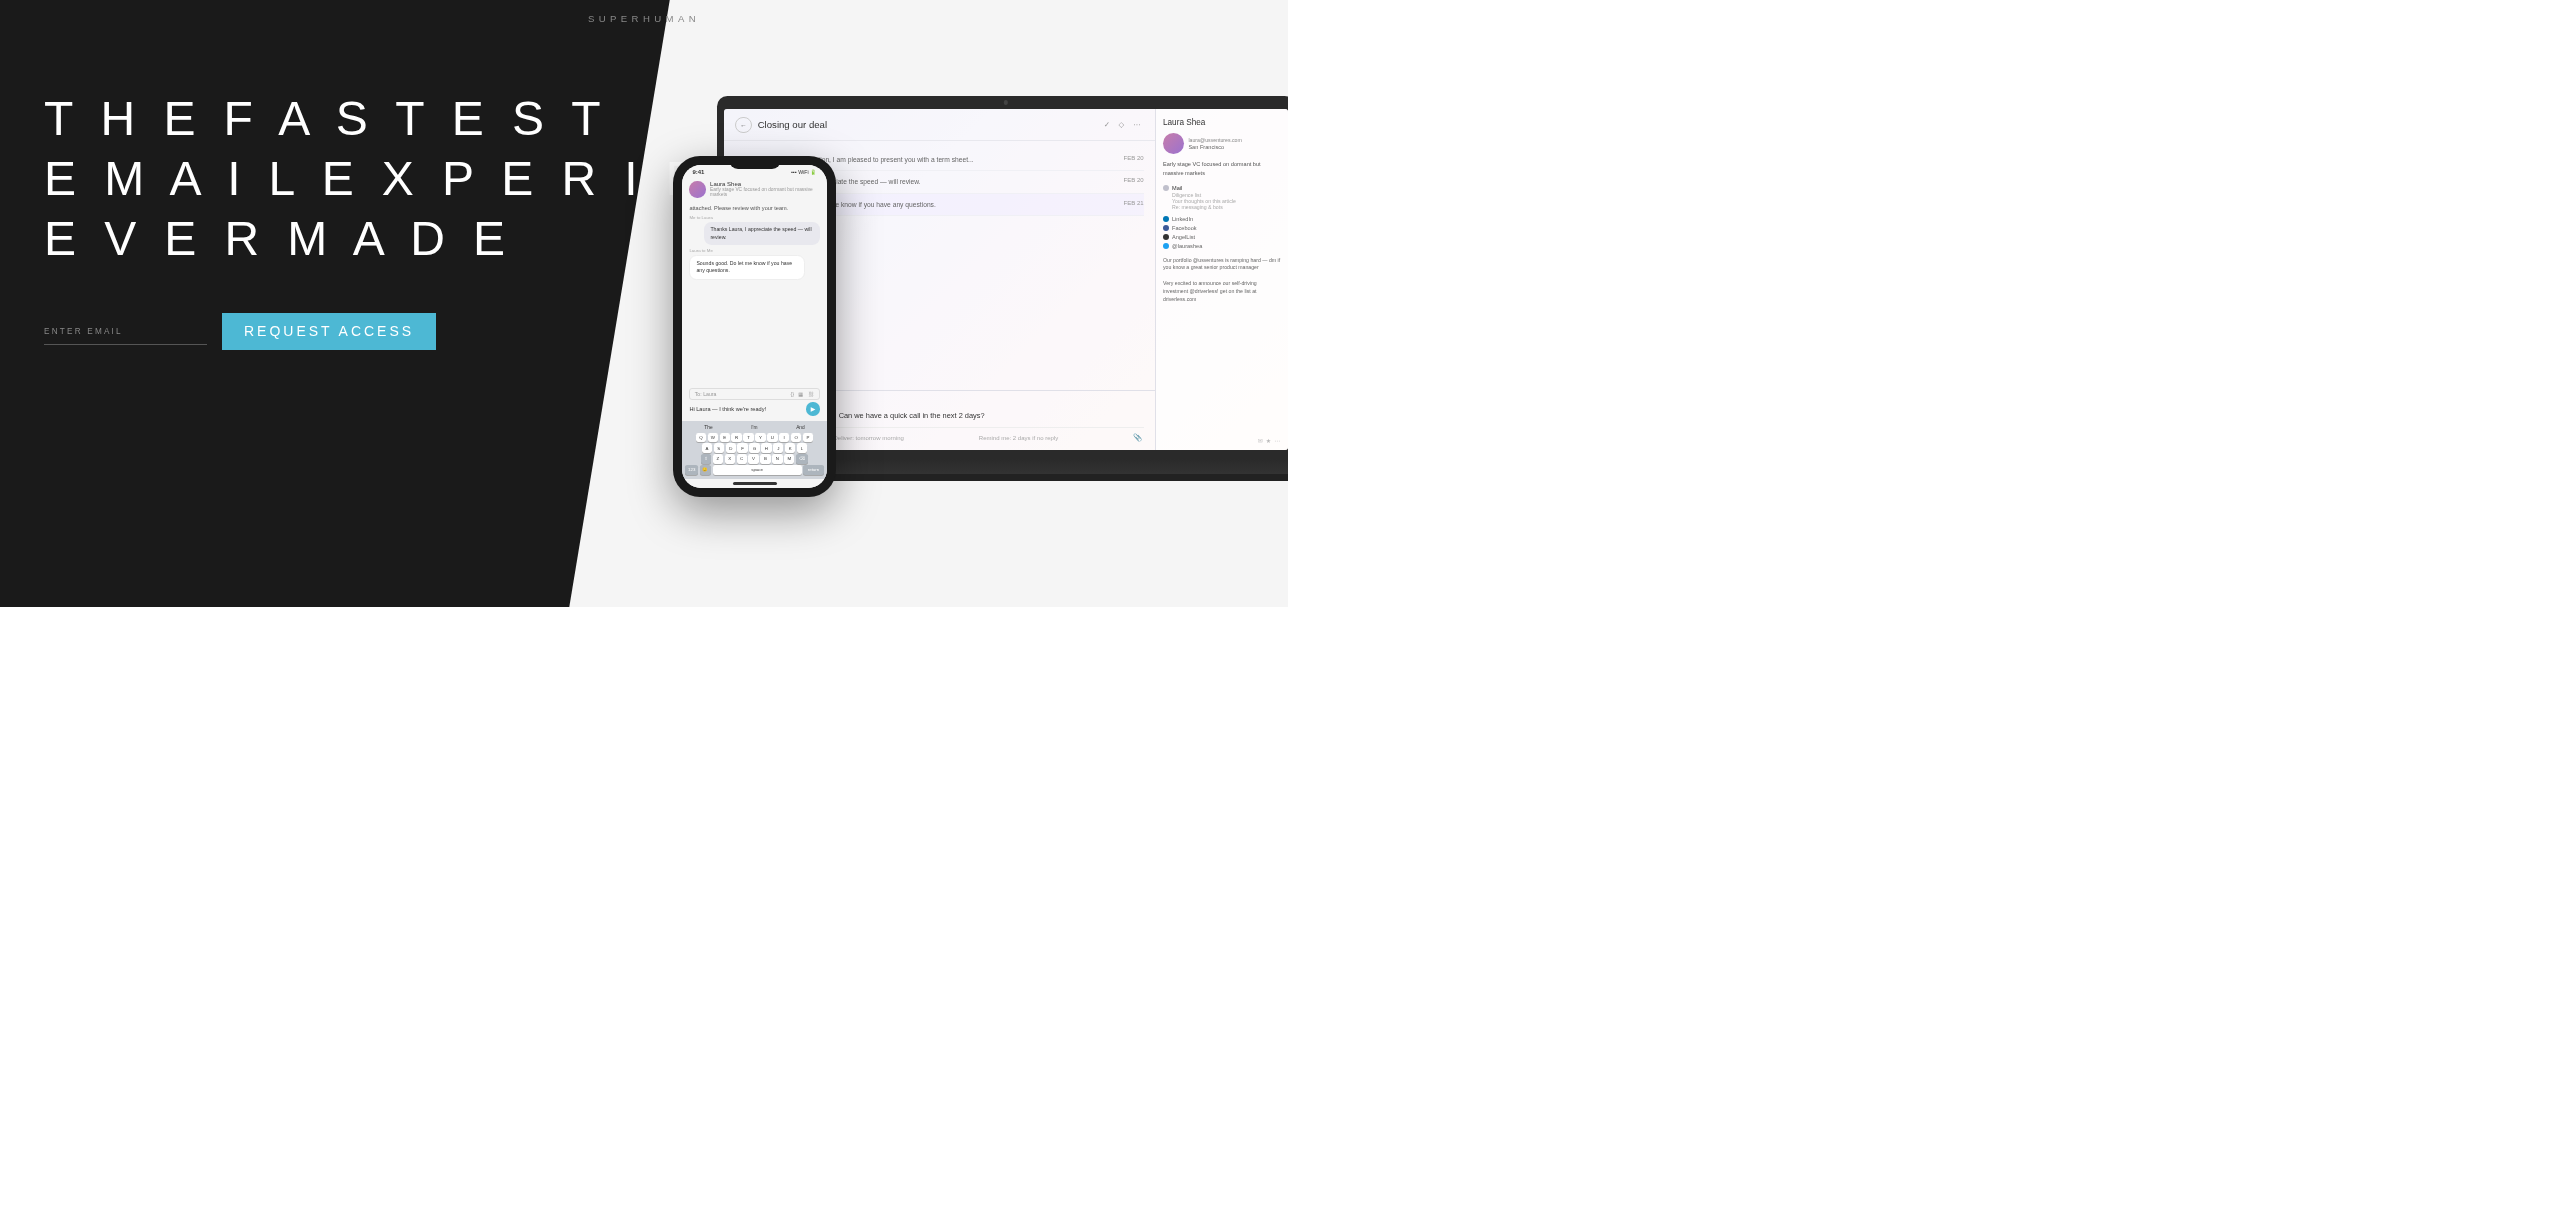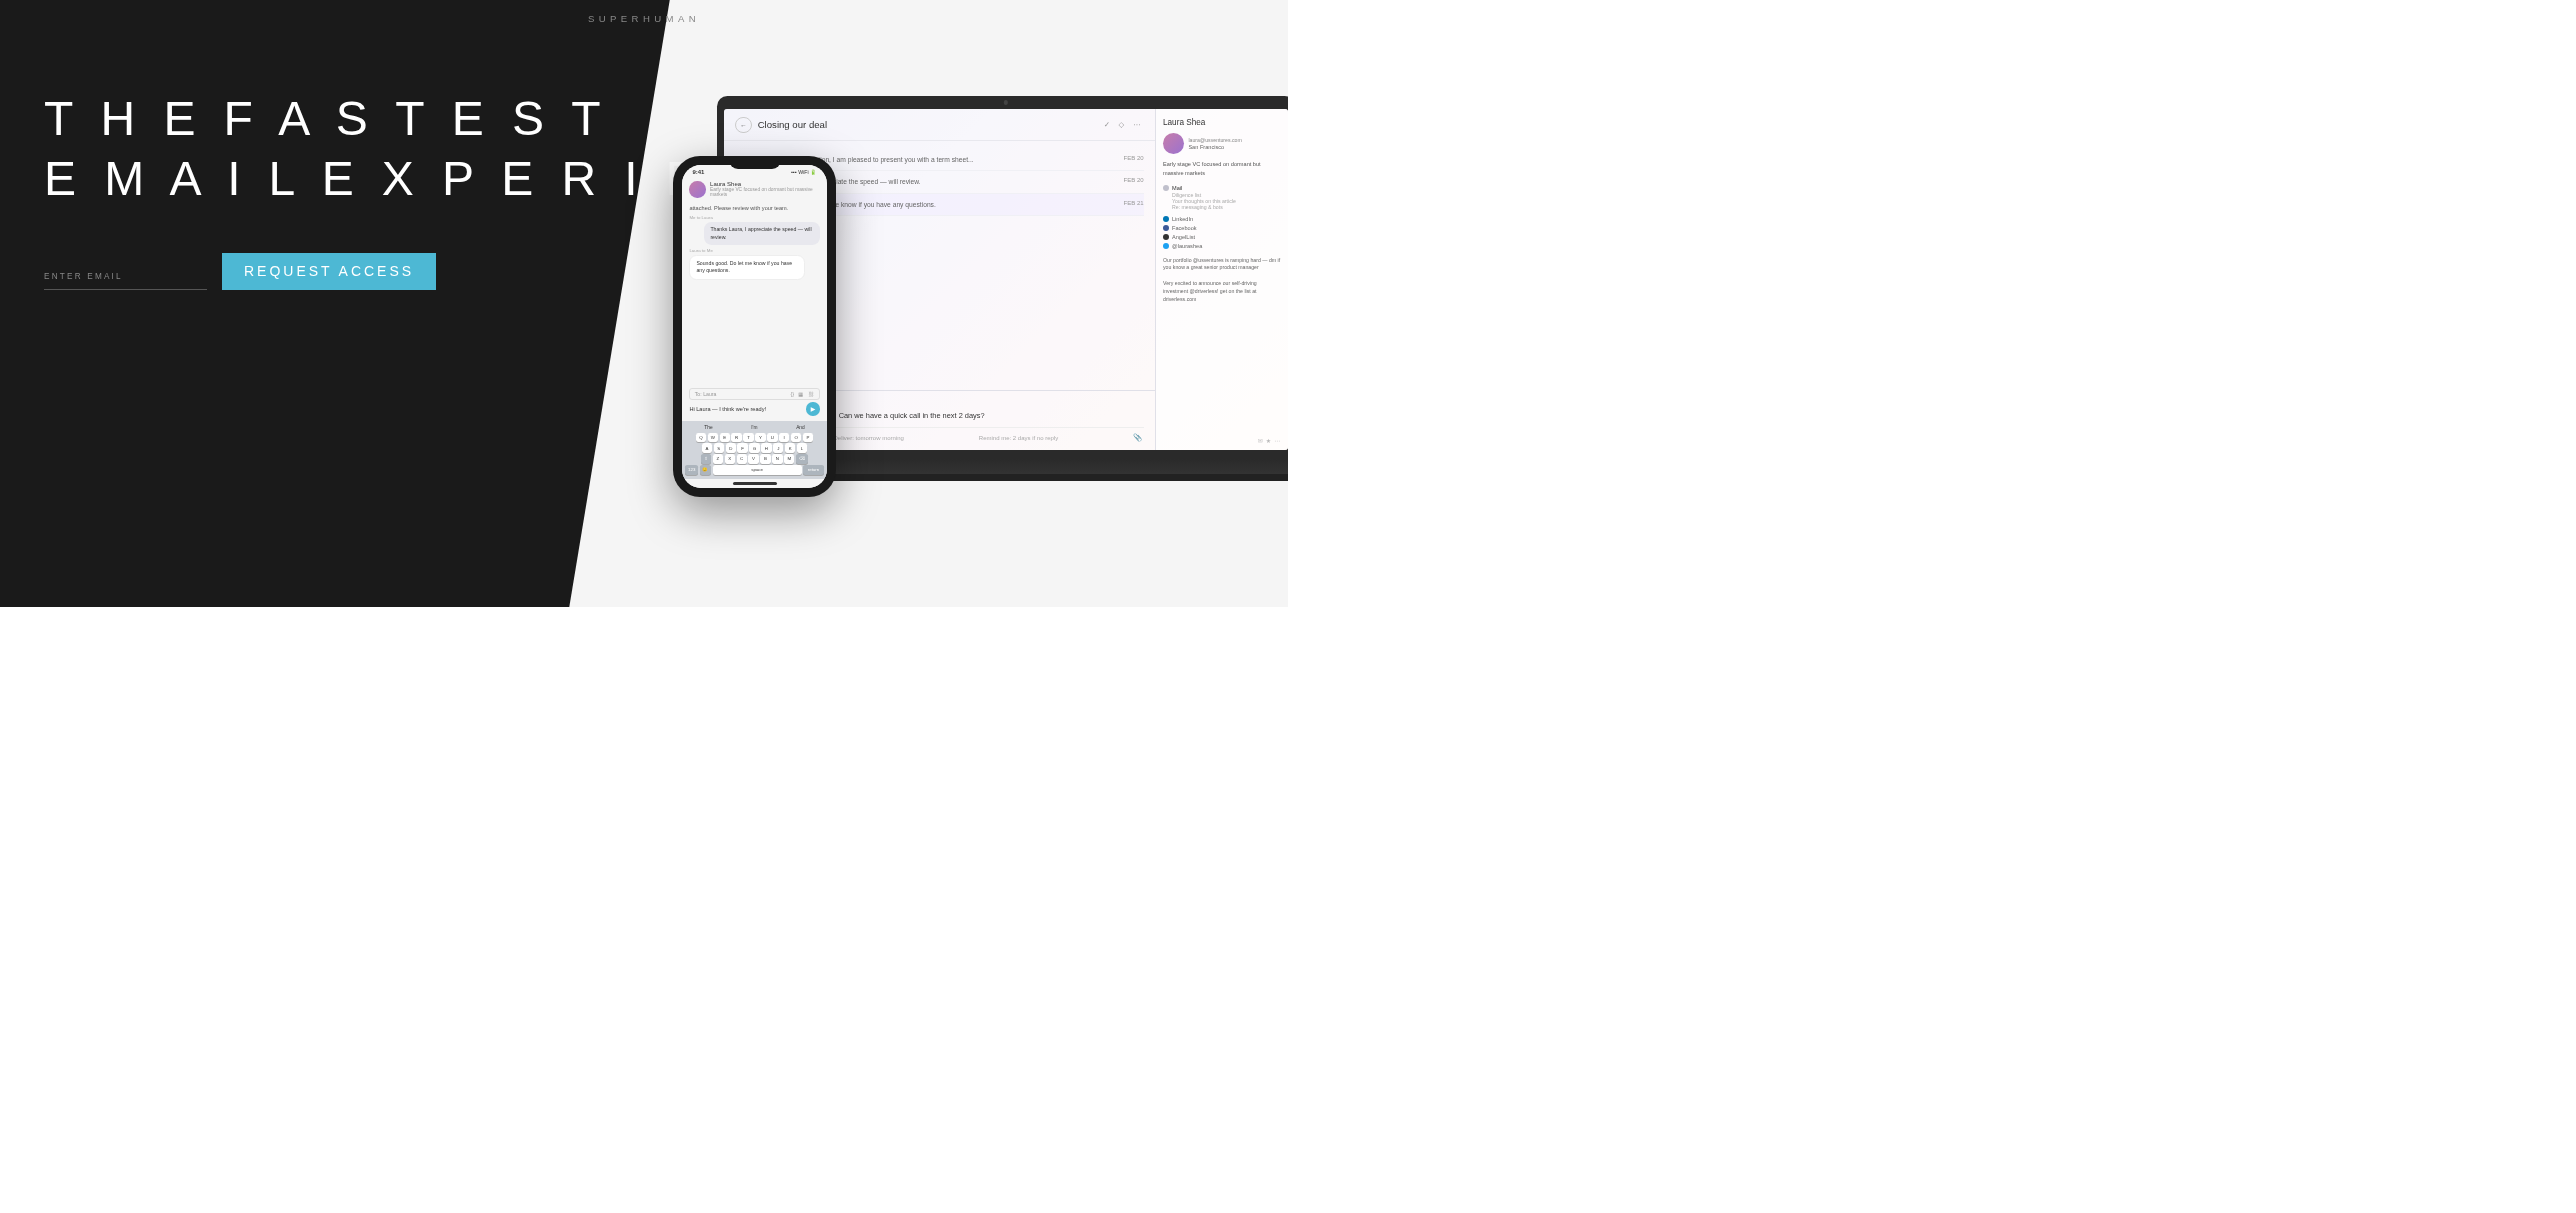--- a/index.html
+++ b/index.html
@@ -51,21 +51,21 @@
       font-size: 48px;
       font-weight: 300;
       letter-spacing: 7.4px;
       line-height: 1.25;
       text-transform: uppercase;
       color: #ffffff;
       margin-bottom: 44px;
     }
     .cta-row {
       display: flex;
-      align-items: flex-end;
+      align-items: center;
       gap: 0;
     }
     .email-input {
       background: transparent;
       border: none;
       border-bottom: 0.7px solid #555;
       color: #ccc;
       font-size: 9.6px;
       letter-spacing: 2.2px;
       padding: 7.4px 0;
@@ -550,20 +550,21 @@
 <div class="bg-left"></div>
 
 <header class="header">
   <span class="logo-text">SUPERHUMAN</span>
 </header>
 
 <div class="left-content">
   <h1 class="headline">
     <span>T H E  F A S T E S T</span><br>
     <span>E M A I L  E X P E R I E N C E</span><br>
+    <span>E V E R  M A D E</span>
   </h1>
   <div class="cta-row">
     <input class="email-input" type="email" placeholder="ENTER EMAIL" style="">
     <button class="request-btn">REQUEST ACCESS</button>
   </div>
 </div>
 
 <div class="devices-container">
 
   <div class="laptop">

